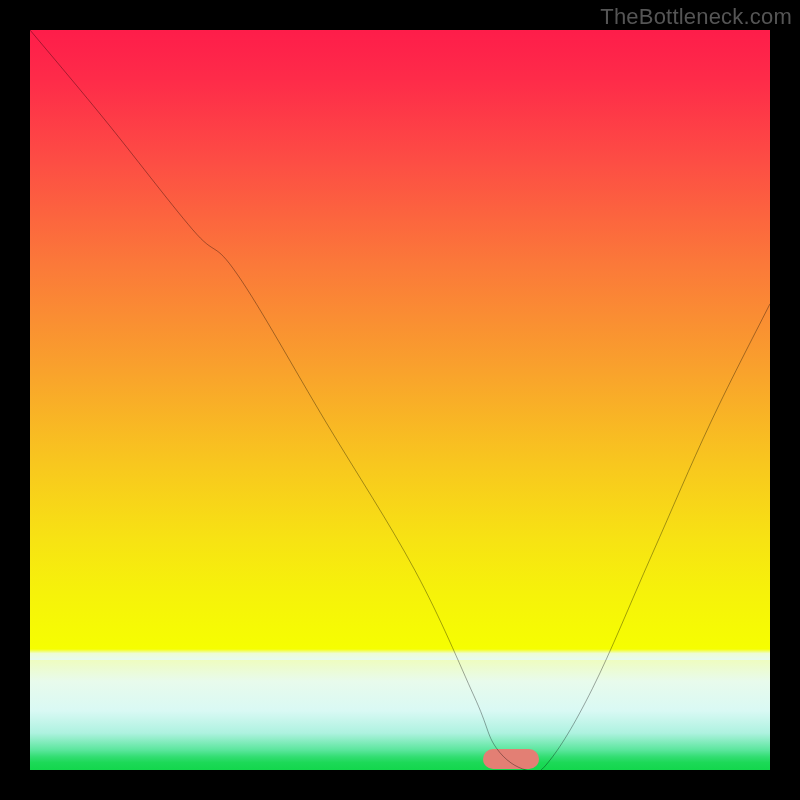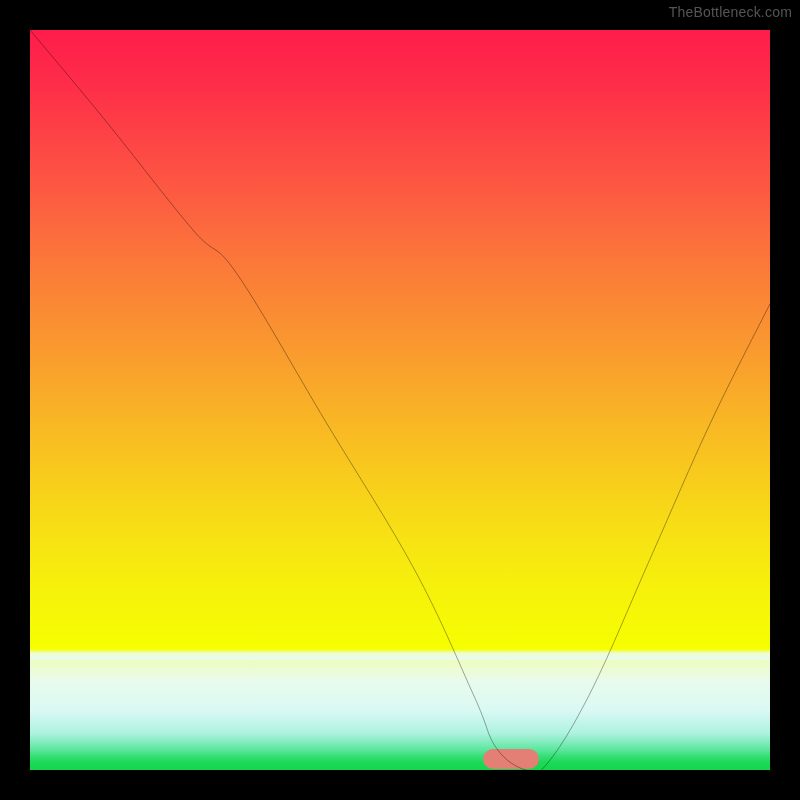--- a/index.html
+++ b/index.html
@@ -14,21 +14,21 @@
   .outer {
     position: absolute;
     inset: 0;
     background: #000;
   }
   .watermark {
     position: absolute;
     top: 4px;
     right: 8px;
     color: #555;
-    font-size: 14px;
+    font-size: 22px;
     font-weight: 500;
     z-index: 5;
     letter-spacing: 0.2px;
   }
   .plot {
     position: absolute;
     left: 30px;
     top: 30px;
     width: 740px;
     height: 740px;

